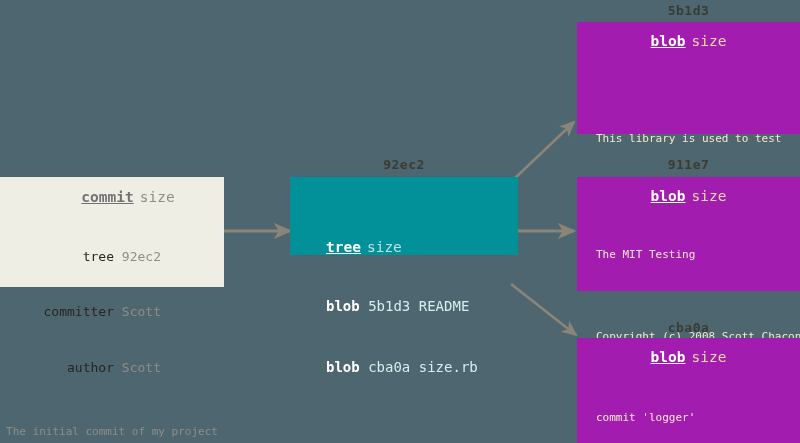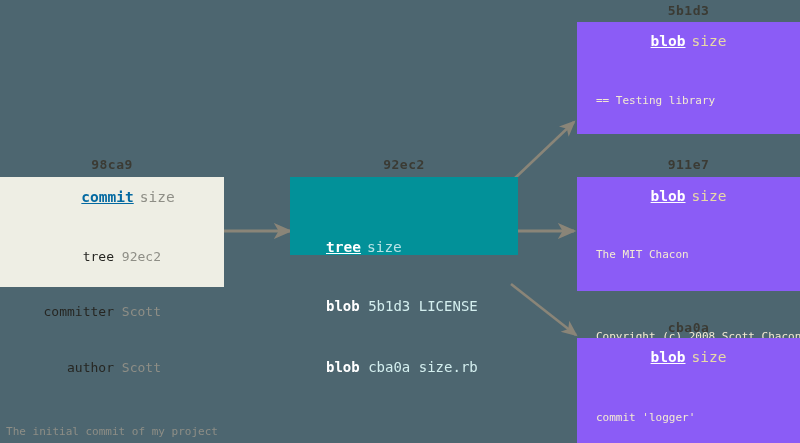--- a/index.html
+++ b/index.html
@@ -29,37 +29,37 @@
     position: absolute;
     box-sizing: border-box;
   }
   .box-commit {
     background: #eeeee4;
   }
   .box-tree {
     background: #029199;
   }
   .box-blob {
-    background: #8b5cf6;
+    background: #a21caf;
   }
   .hdr {
     text-align: center;
     font-size: 14.5px;
     line-height: 1.1;
     white-space: nowrap;
   }
   .hdr .kw {
     font-weight: bold;
     text-decoration: underline;
   }
   .hdr .sz {
     margin-left: 6px;
   }
   
-  .box-commit .hdr .kw { color: #0369a1; margin-left: 32px; }
+  .box-commit .hdr .kw { color: #737373; margin-left: 32px; }
   .box-commit .hdr .sz { color: #8e8e86; }
   .commit-rows {
     font-size: 13px;
     line-height: 1.42;
     color: #8e8e86;
     white-space: pre;
   }
   .commit-rows .k {
     display: inline-block;
     text-align: right;
@@ -115,62 +115,60 @@
       <marker id="ah" markerWidth="7" markerHeight="7" refX="5.4" refY="3.2" orient="auto" markerUnits="strokeWidth">
         <path d="M0,0.5 L6.2,3.2 L0,5.9 L1.6,3.2 z" fill="#8a8578"></path>
       </marker>
     </defs>
     <line x1="224" y1="231" x2="290" y2="231" stroke="#8a8578" stroke-width="3" marker-end="url(#ah)"></line>
     <line x1="513" y1="180" x2="574" y2="122" stroke="#8a8578" stroke-width="2.6" marker-end="url(#ah)"></line>
     <line x1="518" y1="231" x2="574" y2="231" stroke="#8a8578" stroke-width="3" marker-end="url(#ah)"></line>
     <line x1="511" y1="284" x2="576" y2="335" stroke="#8a8578" stroke-width="2.6" marker-end="url(#ah)"></line>
   </svg>
 
-  <div class="node-label" style="left:0px; top:157px; width:224px;">98ca9</div>
   <div class="box box-commit" style="left:0px; top:177px; width:224px; height:110px;">
     <div class="hdr" style="margin-top:13px;">
       <span class="kw">commit</span><span class="sz">size</span>
     </div>
     <div class="commit-rows" style="margin-top:5px; padding-left:30px;">
       <div><span class="k" style="width:84px;">tree</span> <span class="v">92ec2</span></div>
       <div><span class="k" style="width:84px;">committer</span> <span class="v">Scott</span></div>
       <div><span class="k" style="width:84px;">author</span> <span class="v">Scott</span></div>
     </div>
     <div class="commit-msg" style="margin-top:11px; text-align:center;">The initial commit of my project</div>
   </div>
 
   <div class="node-label" style="left:290px; top:157px; width:228px;">92ec2</div>
   <div class="box box-tree" style="left:290px; top:177px; width:228px; height:78px;">
     <div class="tree-rows" style="margin-top:22px; padding-left:36px;">
       <div class="hdr" style="text-align:left;"><span class="kw">tree</span><span class="sz">size</span></div>
-      <div><span class="k">blob</span> <span class="v">5b1d3</span> <span class="v">LICENSE</span></div>
+      <div><span class="k">blob</span> <span class="v">5b1d3</span> <span class="v">README</span></div>
       <div><span class="k">blob</span> <span class="v">cba0a</span> <span class="v">size.rb</span></div>
     </div>
   </div>
 
   <div class="node-label" style="left:577px; top:3px; width:223px;">5b1d3</div>
   <div class="box box-blob" style="left:577px; top:22px; width:223px; height:112px;">
     <div class="hdr" style="margin-top:12px;">
       <span class="kw">blob</span><span class="sz">size</span>
     </div>
     <div class="blob-body" style="margin-top:15px; padding-left:19px;">
-      <div>== Testing library</div>
       <div class="gap"></div>
       <div>This library is used to test</div>
       <div>Ruby projects.</div>
     </div>
   </div>
 
   <div class="node-label" style="left:577px; top:157px; width:223px;">911e7</div>
   <div class="box box-blob" style="left:577px; top:177px; width:223px; height:114px;">
     <div class="hdr" style="margin-top:12px;">
       <span class="kw">blob</span><span class="sz">size</span>
     </div>
     <div class="blob-body" style="margin-top:14px; padding-left:19px;">
-      <div>The MIT Chacon</div>
+      <div>The MIT Testing</div>
       <div class="gap"></div>
       <div>Copyright (c) 2008 Scott Chacon</div>
       <div class="gap"></div>
       <div>Permission is hereby granted,</div>
       
     </div>
   </div>
 
   <div class="node-label" style="left:577px; top:320px; width:223px;">cba0a</div>
   <div class="box box-blob" style="left:577px; top:338px; width:223px; height:105px;">

